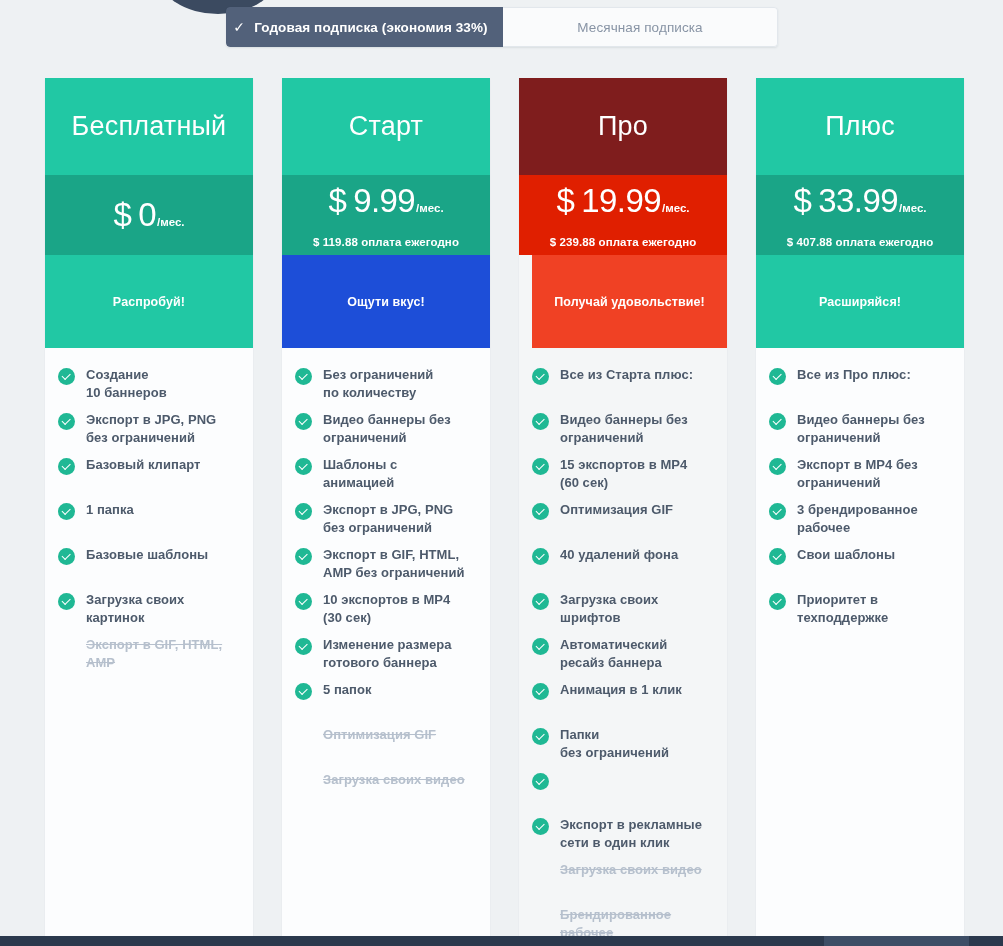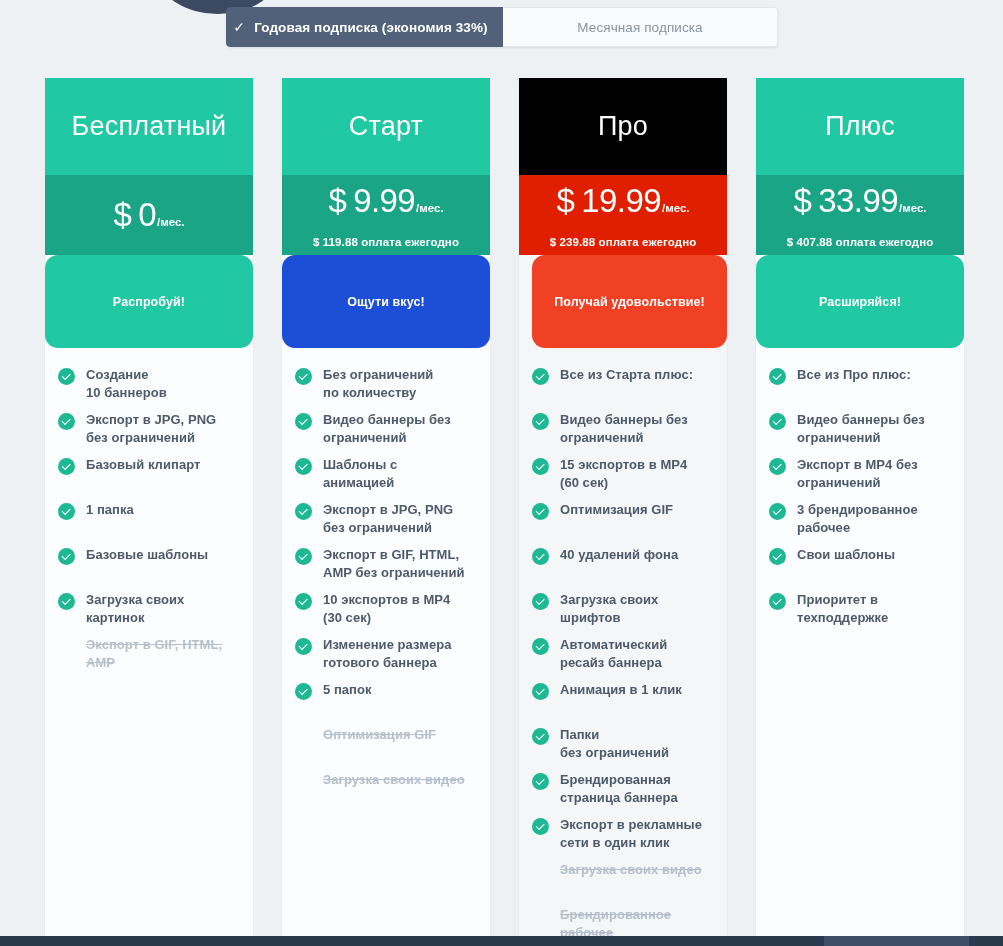--- a/index.html
+++ b/index.html
@@ -139,21 +139,20 @@
   .plan-tagline {
     height: 93px;
     display: flex;
     align-items: center;
     justify-content: center;
     text-align: center;
     font-size: 12.5px;
     font-weight: bold;
     padding: 0 8px;
     letter-spacing: .1px;
-    border-radius: 13px;
   }
 
   
   .feature-list {
     list-style: none;
     padding: 18px 12px 20px 13px;
     flex: 1;
   }
   .feature-item {
     display: flex;
@@ -337,21 +336,21 @@
           <span class="feature-text">Оптимизация GIF</span>
         </li>
         <li class="feature-item disabled">
           <span class="feature-check"></span>
           <span class="feature-text">Загрузка своих видео</span>
         </li>
       </ul>
     </div>
     <div class="plan-card featured">
       <div class="plan-head">
-        <div class="plan-name" style="background: #000000;">Про</div>
+        <div class="plan-name" style="background: #7f1d1d;">Про</div>
         <div class="plan-price-band" style="background: rgb(224, 31, 0);">
           <div class="plan-price-row">
             <span class="price-currency">$</span>
             <span class="price-amount">19.99</span>
             <span class="price-period">/мес.</span>
           </div>
           <div class="price-annual">$ 239.88 оплата ежегодно</div>
         </div>
         <div class="plan-tagline" style="background: rgb(240, 65, 36); margin-left: 13px;">Получай удовольствие!</div>
       </div>
@@ -392,22 +391,20 @@
           <span class="feature-check"></span>
           <span class="feature-text">Анимация в 1 клик</span>
         </li>
         <li class="feature-item">
           <span class="feature-check"></span>
           <span class="feature-text">Папки
 без ограничений</span>
         </li>
         <li class="feature-item">
           <span class="feature-check"></span>
-          <span class="feature-text">Брендированная
-страница баннера</span>
         </li>
         <li class="feature-item">
           <span class="feature-check"></span>
           <span class="feature-text">Экспорт в рекламные
 сети в один клик</span>
         </li>
         <li class="feature-item disabled">
           <span class="feature-check"></span>
           <span class="feature-text">Загрузка своих видео</span>
         </li>

